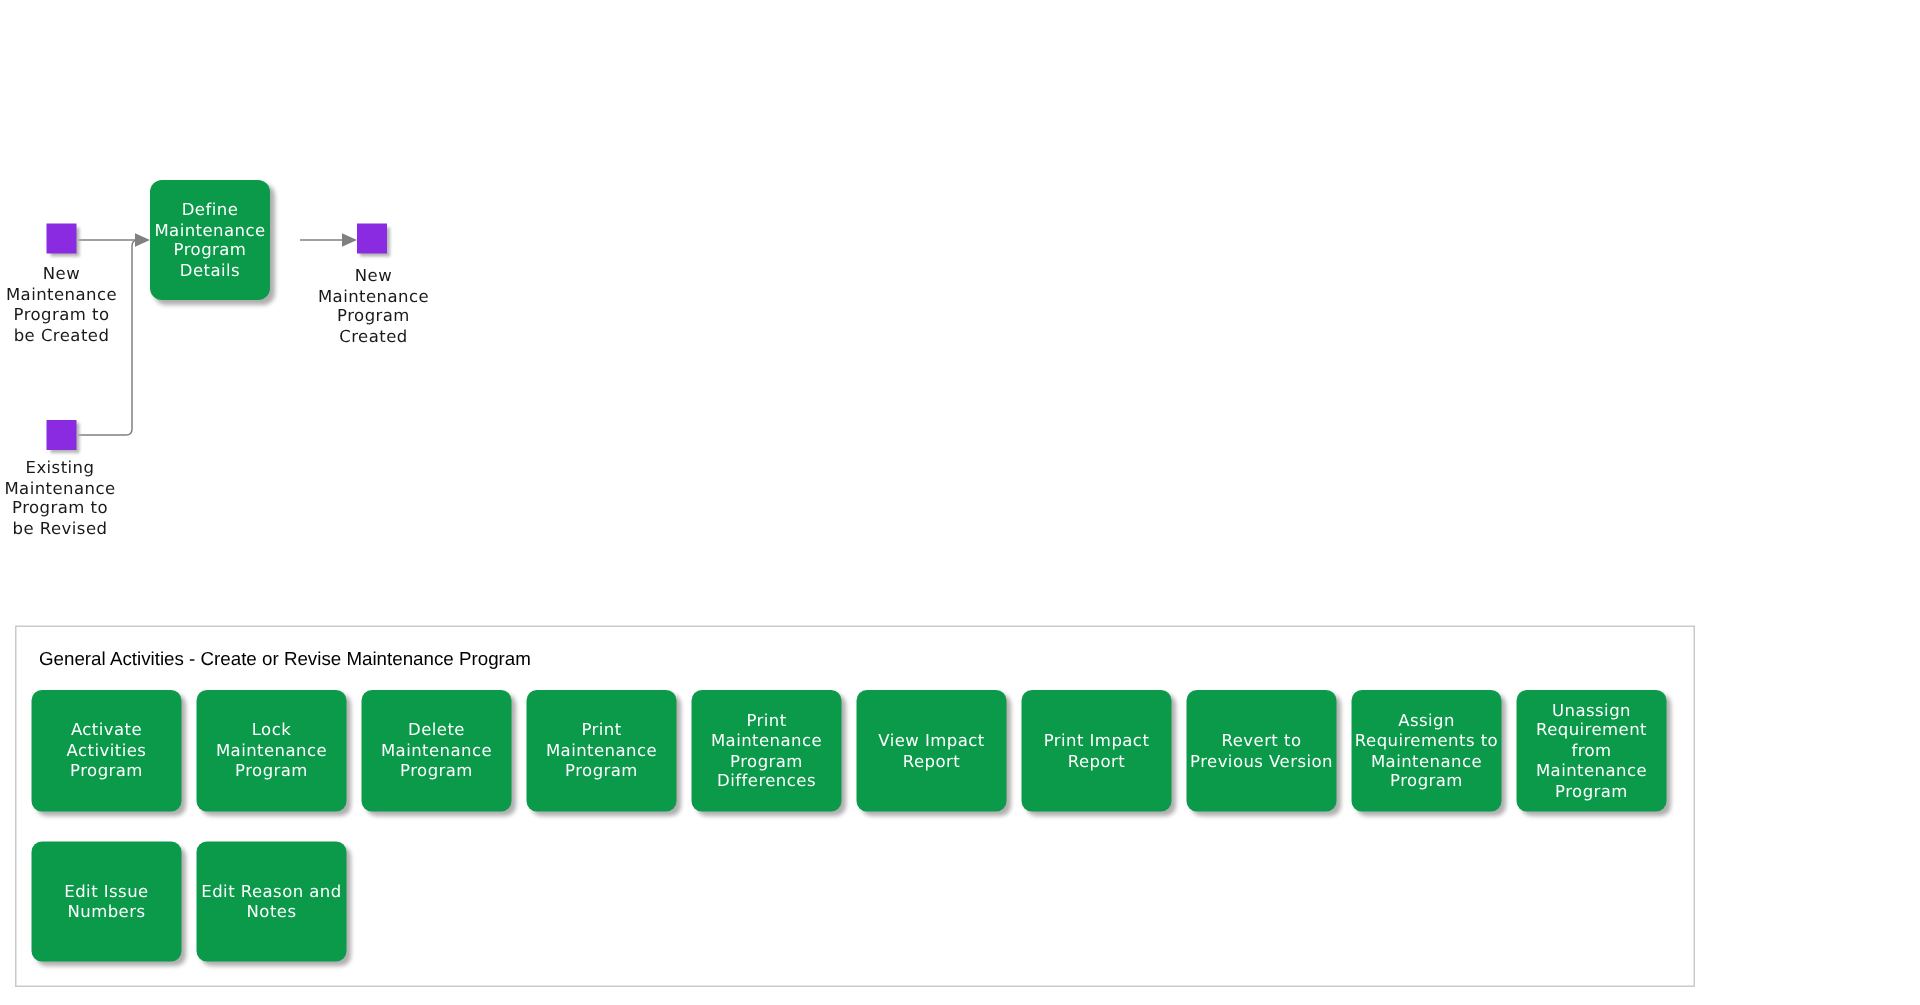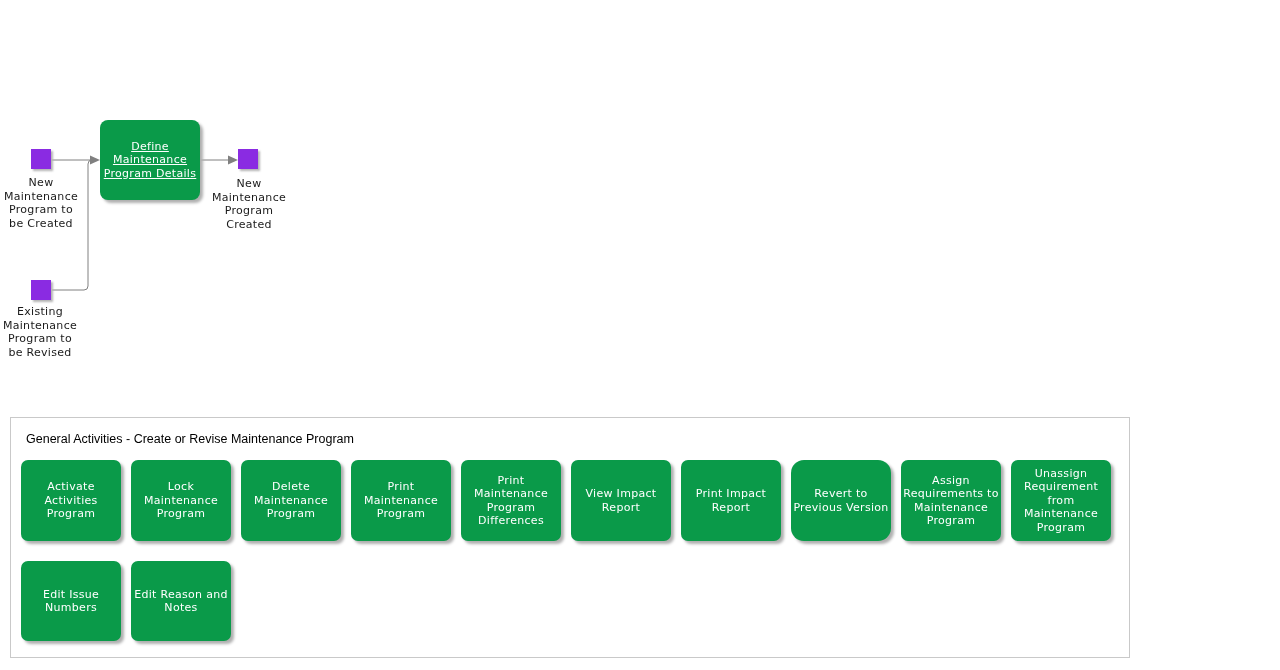--- a/index.html
+++ b/index.html
@@ -69,31 +69,30 @@
   }
   .lbl-new      { left: -5px;  top: 176px; }
   .lbl-existing { left: -6px;  top: 305px; }
   .lbl-created  { left: 203px; top: 177px; }
 
   
   .activity-box {
     position: absolute;
     left: 100px;
     top: 120px;
-    width: 100px;
+    width: 80px;
     height: 80px;
     background: #0a9a49;
     border-radius: 8px;
     box-shadow: 3px 3px 3px #b0b0b0;
     color: #ffffff;
     display: flex;
     align-items: center;
     justify-content: flex-end;
     cursor: pointer;
-    text-decoration: underline;
   }
   .activity-box span,
   .gbtn span {
     display: block;
     width: 100%;
     text-align: center;
     font-size: 11px;
     line-height: 13.5px;
     white-space: pre-line;
     letter-spacing: 0.3px;
@@ -128,21 +127,21 @@
     color: #ffffff;
     display: flex;
     align-items: center;
     justify-content: center;
     cursor: pointer;
   }
   .row1 { top: 42px; }
   .row2 { top: 143px; height: 80px; }
   .c0 { left: 10px;  } .c1 { left: 120px; } .c2 { left: 230px; }
   .c3 { left: 340px; } .c4 { left: 450px; } .c5 { left: 560px; }
-  .c6 { left: 670px; } .c7 { left: 780px; border-radius: 13px; } .c8 { left: 890px; }
+  .c6 { left: 670px; } .c7 { left: 780px; } .c8 { left: 890px; }
   .c9 { left: 1000px; }
 </style>
 </head>
 <body>
 
 <div id="stage">
 
 
   <svg class="connectors" viewBox="0 0 1280 670" xmlns="http://www.w3.org/2000/svg">
     <path d="M51,160 H90" stroke="#808080" stroke-width="1" fill="none"></path>

